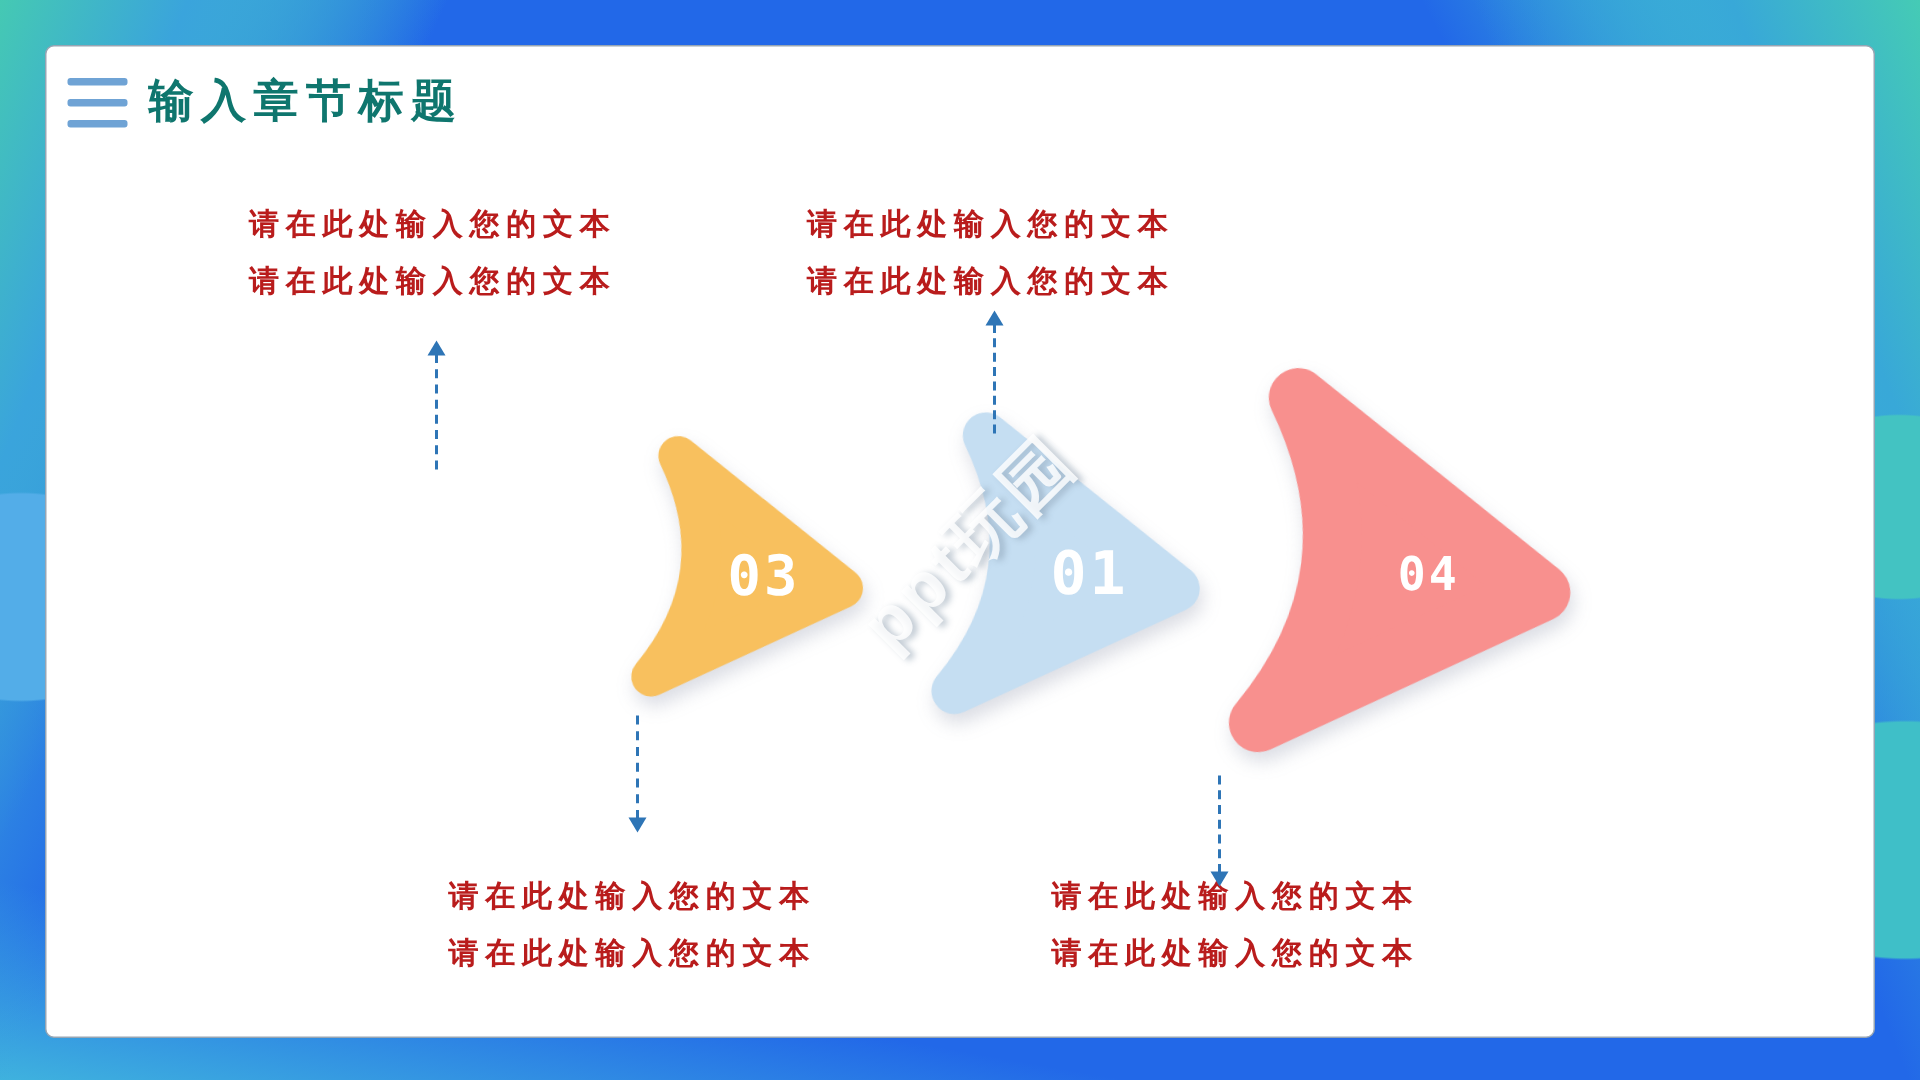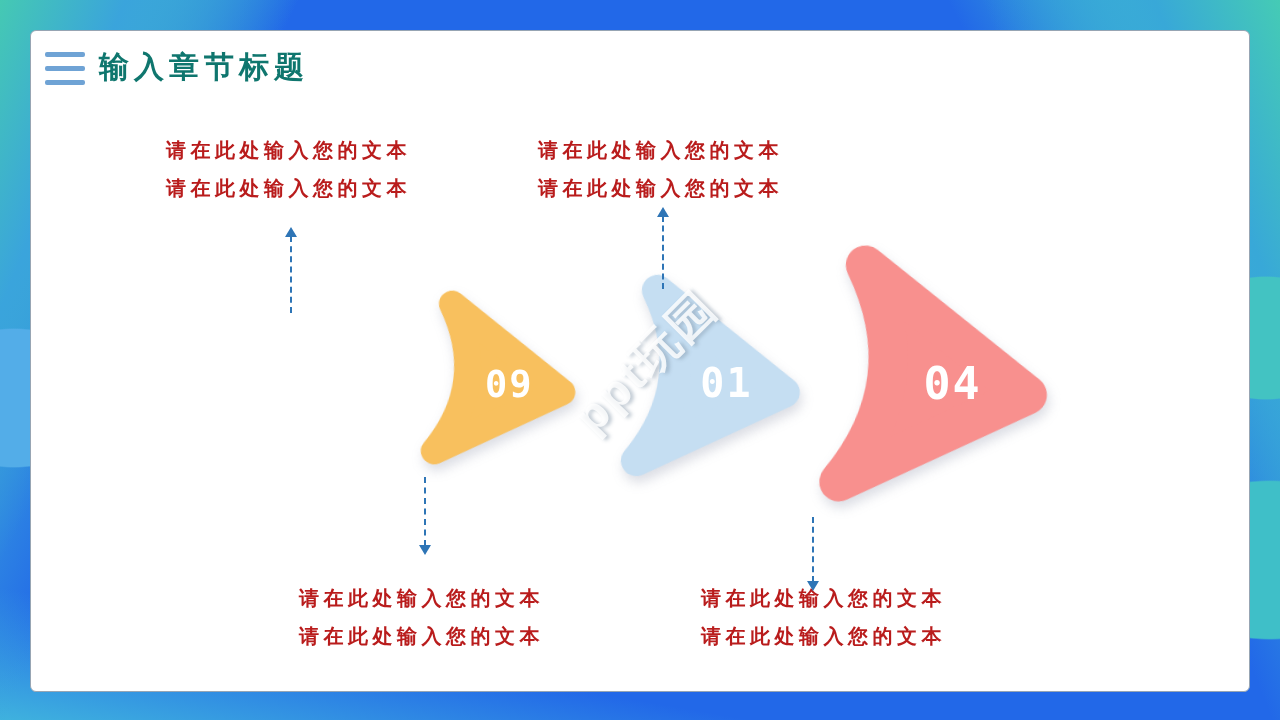--- a/index.html
+++ b/index.html
@@ -66,21 +66,21 @@
   .s1 { left:208px; top:272px; width:168px; height:185px; }
   .s2 { left:370px; top:255px; width:190px; height:196px; }
   .s3 { left:562px; top:242px; width:230px; height:220px; }
   .s4 { left:758px; top:212px; width:282px; height:280px; }
   .step .num { position:absolute; top:50%; transform:translate(-50%,-50%);
     color:#FFFFFF; font-family:"DejaVu Sans Mono", monospace;
     font-weight:700; letter-spacing:2px; z-index:2; }
   .s1 .num { left:53%; font-size:34px; }
   .s2 .num { left:57%; font-size:37px; }
   .s3 .num { left:58%; font-size:40px; }
-  .s4 .num { left:58%; font-size:45px; }
+  .s4 .num { left:58%; font-size:31px; }
 
   
   .watermark { position:absolute; left:450px; top:300px; width:330px;
     text-align:center; transform:rotate(-45deg); z-index:3;
     font-size:46px; font-weight:700; letter-spacing:3px;
     color:rgba(255,255,255,0.82);
     text-shadow:2px 3px 4px rgba(120,140,160,0.45); }
 </style>
 </head>
 <body>
@@ -127,21 +127,21 @@
   </div>
   <div class="connector down c4">
     <div class="dash"></div>
     <div class="head"></div>
   </div>
 
   <div class="step s2">
     <svg viewBox="0 0 100 100">
       <path d="M22 11 L85 50 L22 89 Q47 50 22 11 Z" stroke-width="14" stroke-linejoin="round" fill="#F8C05E" stroke="#F8C05E"></path>
     </svg>
-    <span class="num">09</span>
+    <span class="num">03</span>
   </div>
   <div class="step s3">
     <svg viewBox="0 0 100 100">
       <path d="M22 11 L85 50 L22 89 Q47 50 22 11 Z" stroke-width="14" stroke-linejoin="round" fill="#C5DEF2" stroke="#C5DEF2"></path>
     </svg>
     <span class="num">01</span>
   </div>
   <div class="step s4">
     <svg viewBox="0 0 100 100">
       <path d="M22 11 L85 50 L22 89 Q47 50 22 11 Z" stroke-width="14" stroke-linejoin="round" fill="#F8908E" stroke="#F8908E"></path>

